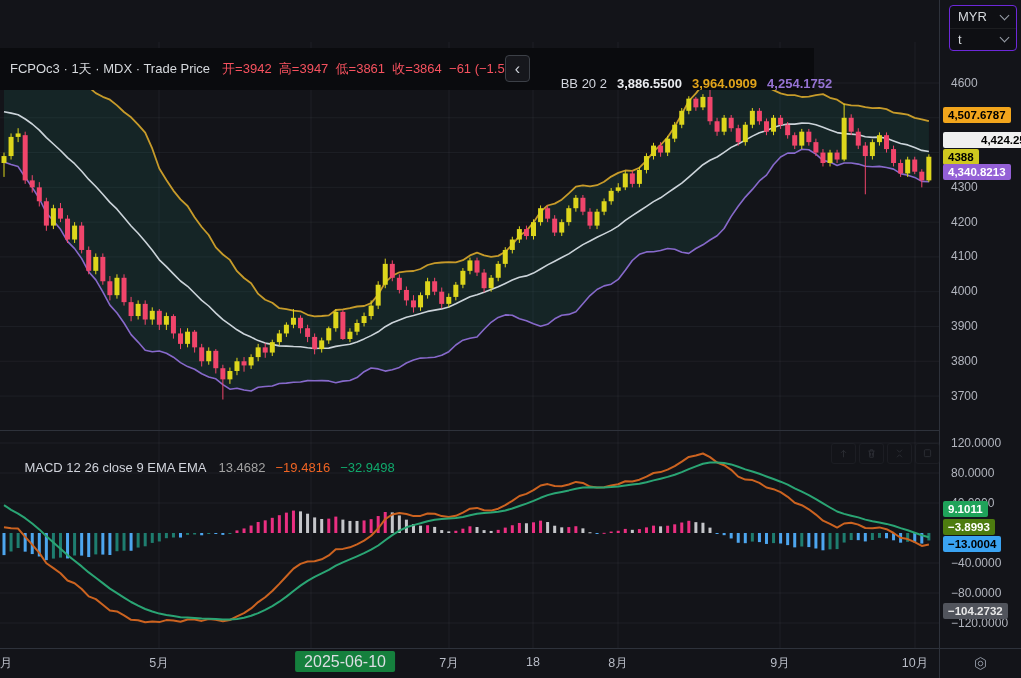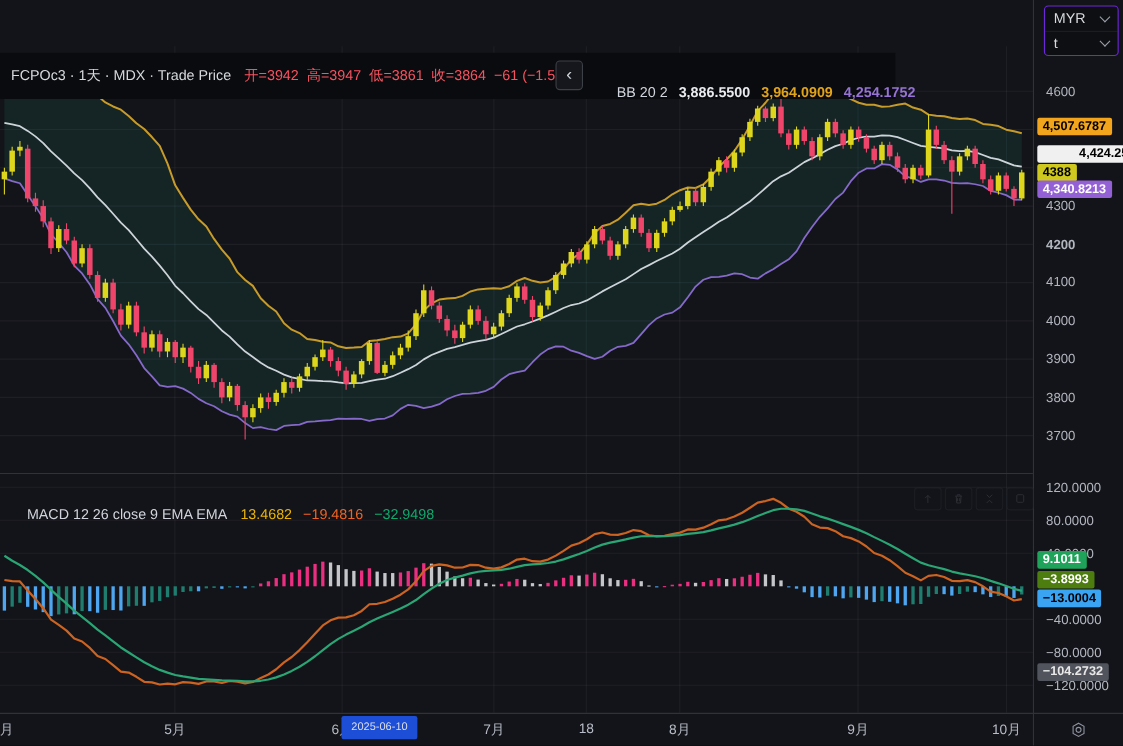--- a/index.html
+++ b/index.html
@@ -21,38 +21,38 @@
   
   .selbox{position:absolute;right:4px;top:5px;width:66px;height:44px;border:1px solid #6d28d9;
           border-radius:4px;background:#0e0f13;z-index:6;display:flex;flex-direction:column;}
   .selrow{flex:1;display:flex;align-items:center;justify-content:space-between;padding:0 8px;
           color:#d6d9dd;font-size:13px;cursor:pointer;}
   .selrow+.selrow{border-top:1px solid rgba(255,255,255,0.06);}
   .chev{width:6px;height:6px;border-right:1.5px solid #9aa0aa;border-bottom:1.5px solid #9aa0aa;
         transform:rotate(45deg);margin-top:-3px;}
   
   .macdleg{position:absolute;left:10px;top:445px;font-size:13px;color:#d1d4dc;z-index:3;white-space:pre;}
-  .macdleg .v-hist{color:#eab308;margin-left:12px;}
+  .macdleg .v-hist{color:#a3a3a3;margin-left:12px;}
   .macdleg .v-macd{color:#ef6423;margin-left:10px;}
   .macdleg .v-sig{color:#10a96c;margin-left:10px;}
   
   .macd-toolbar{position:absolute;left:831px;top:443px;display:flex;gap:3px;z-index:3;opacity:.55;}
   .tbtn{width:25px;height:21px;background:transparent;border:1px solid #24262c;border-radius:3px;
         padding:1px;cursor:pointer;display:flex;align-items:center;justify-content:center;}
   .tbtn svg{stroke:#42454d;fill:none;stroke-width:1.4;}
   
   .right-axis{position:absolute;left:939px;top:0;width:82px;height:678px;z-index:2;}
   .axis-tick{position:absolute;left:12px;font-size:12px;color:#b2b5be;}
   .axis-badge{position:absolute;left:4px;height:16px;line-height:16px;padding:0 5px;border-radius:2px;
         font-size:11.5px;font-weight:700;white-space:pre;}
   
   .time-axis{position:absolute;left:0;top:649px;width:1021px;height:29px;z-index:2;}
   .tlabel{position:absolute;top:6px;font-size:12.5px;color:#b8bcc6;transform:translateX(-50%);white-space:pre;}
-  .date-badge{position:absolute;top:2px;height:21px;line-height:21px;background:#1d4ed8;color:#dcdee3;
-        font-size:10px;padding:0 9px;border-radius:2px;transform:translateX(-50%);z-index:3;white-space:pre;}
+  .date-badge{position:absolute;top:2px;height:21px;line-height:21px;background:#15803d;color:#dcdee3;
+        font-size:16px;padding:0 9px;border-radius:2px;transform:translateX(-50%);z-index:3;white-space:pre;}
   .gearcell{position:absolute;left:965px;top:652px;width:30px;height:22px;z-index:3;display:flex;
         align-items:center;justify-content:center;cursor:pointer;background:transparent;border:none;}
   .watermark{position:absolute;left:903px;top:622px;font-size:34px;letter-spacing:1px;color:#cdd2da;
         z-index:5;opacity:.95;line-height:1;}
 </style>
 </head>
 <body>
 
 <div class="app">
 
@@ -545,21 +545,21 @@
     <button class="tbtn">
       <svg width="17" height="15" viewBox="0 0 24 24">
           <rect x="7" y="6" width="10" height="11" rx="1.5"></rect>
         </svg>
     </button>
   </div>
 
   <div class="right-axis" id="right-axis">
       <div class="axis-tick" style="top: 75.5px;">4600</div>
       <div class="axis-tick" style="top: 179.849px; text-align: right;">4300</div>
-      <div class="axis-tick" style="top: 214.632px; font-weight: bold;">4200</div>
+      <div class="axis-tick" style="top: 214.632px;">4200</div>
       <div class="axis-tick" style="top: 249.415px;">4100</div>
       <div class="axis-tick" style="top: 284.198px;">4000</div>
       <div class="axis-tick" style="top: 318.981px;">3900</div>
       <div class="axis-tick" style="top: 353.764px;">3800</div>
       <div class="axis-tick" style="top: 388.547px;">3700</div>
       <div class="axis-tick" style="top: 435.5px;">120.0000</div>
       <div class="axis-tick" style="top: 465.5px;">80.0000</div>
       <div class="axis-tick" style="top: 495.5px;">40.0000</div>
       <div class="axis-tick" style="top: 555.5px;">−40.0000</div>
       <div class="axis-tick" style="top: 585.5px;">−80.0000</div>

